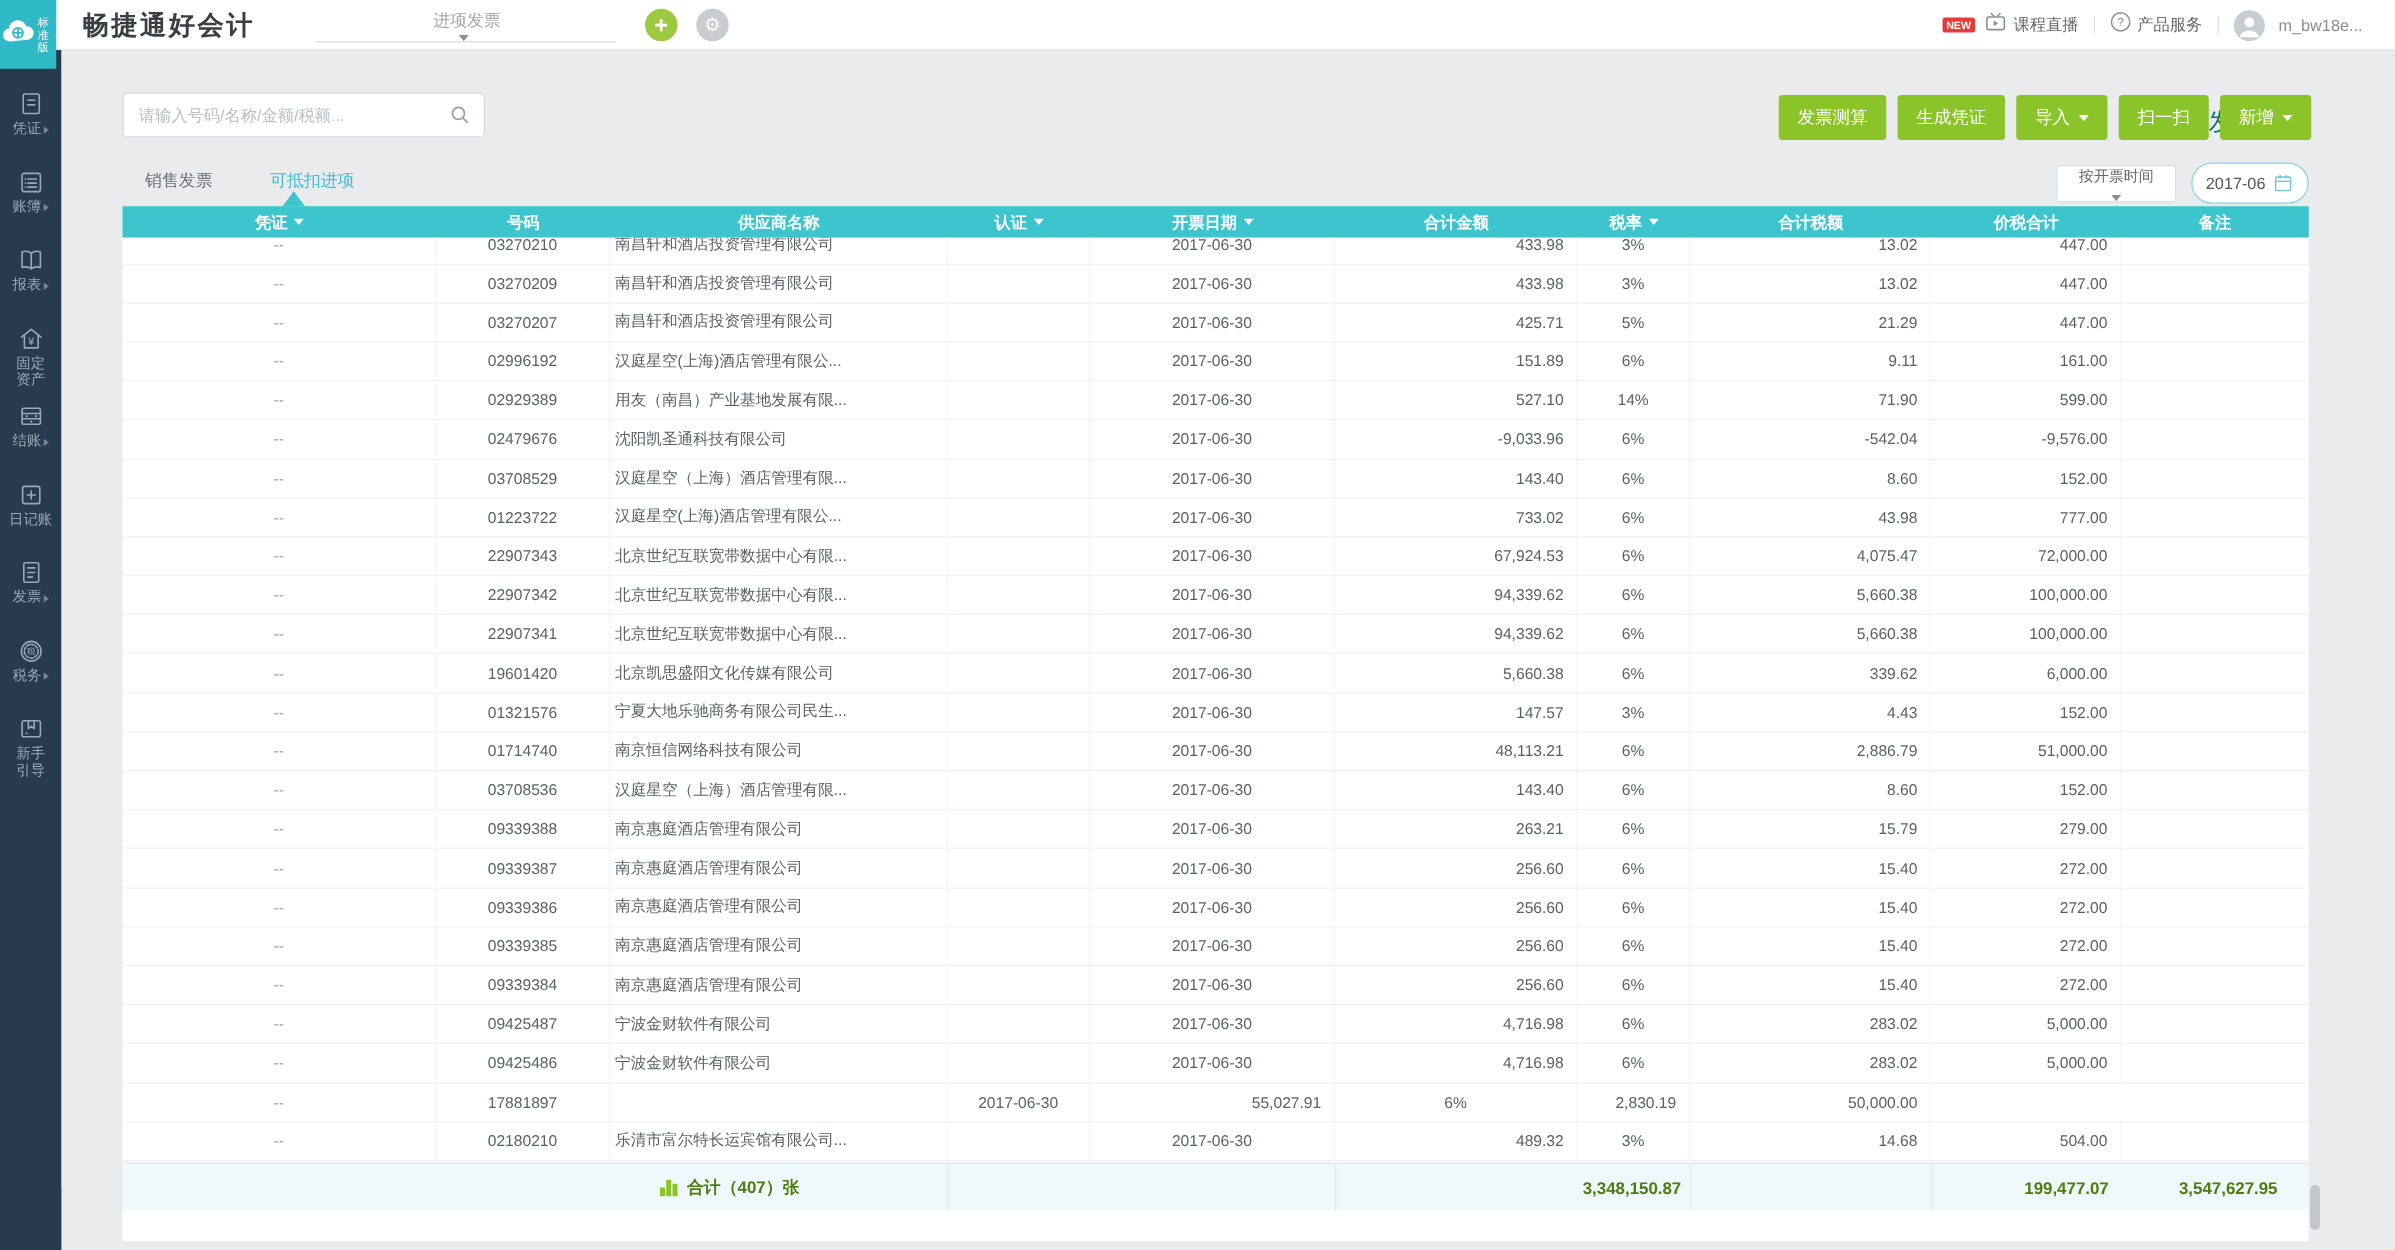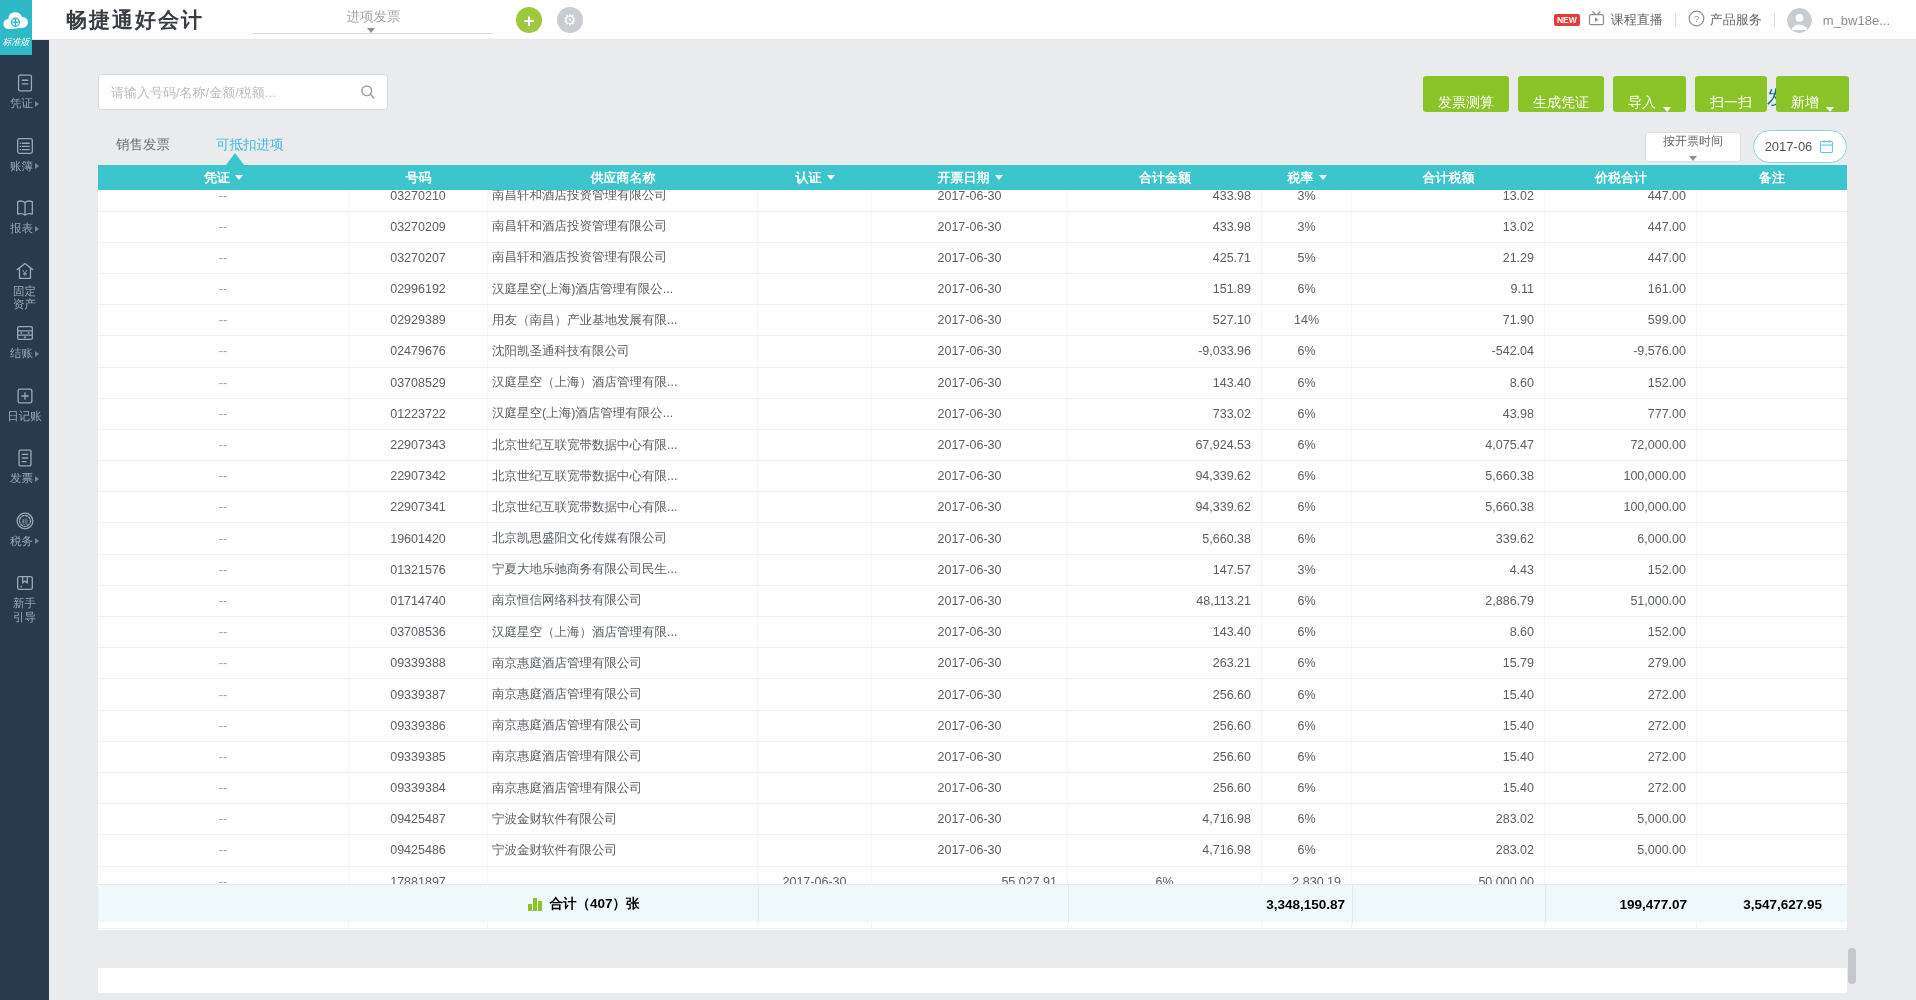--- a/index.html
+++ b/index.html
@@ -5,22 +5,22 @@
   * { margin:0; padding:0; box-sizing:border-box; }
   html,body { width:1916px; height:1000px; }
   body {
     position:relative; overflow:hidden;
     background:#e9ebed;
     font-family:"Liberation Sans","DejaVu Sans",sans-serif;
     color:#555;
   }
   
   .topbar { position:absolute; left:0; top:0; width:1916px; height:40px; background:#fff; border-bottom:1px solid #e7e9eb; z-index:4; }
-  .logo { position:absolute; left:0; top:0; width:32px; height:55px; background:#2fb8c6; z-index:6;
-          display:flex; flex-direction:column; align-items:center; justify-content:center;font-style:italic; }
+  .logo { position:absolute; left:0; top:0; width:45px; height:55px; background:#2fb8c6; z-index:6;
+          display:flex; flex-direction:row; align-items:center; justify-content:center; }
   .logo .ver { color:#fff; font-size:9px; line-height:10px; }
   .app-name { position:absolute; left:66px; top:6px; font-size:21px; font-weight:bold; color:#3a3e44; letter-spacing:2px; z-index:5; }
   .module-select { position:absolute; left:252px; top:8px; width:241px; height:26px; border-bottom:1px solid #d9dcdf; z-index:5;
                    display:flex; align-items:center; justify-content:space-between; cursor:pointer;flex-direction:column; }
   .module-select .val { color:#a2a6aa; font-size:13.5px; padding-left:2px; }
   .round-btn { position:absolute; top:7px; width:26px; height:26px; border-radius:50%; z-index:5;
                display:flex; align-items:center; justify-content:center; color:#fff; cursor:pointer; }
   .plus-btn { left:516px; background:#9cc93f; font-size:19px; font-weight:bold; line-height:1; }
   .gear-btn { left:557px; background:#c9cdd2; font-size:15px; }
   .topnav { position:absolute; right:26px; top:0; height:40px; display:flex; align-items:center; z-index:5; }
@@ -40,22 +40,22 @@
   
   .caret-dn { width:0; height:0; border-left:4px solid transparent; border-right:4px solid transparent; border-top:5px solid #8b9095; display:inline-block; }
   .caret-dn.white { border-top-color:#fff; }
   
   .search-box { position:absolute; left:98px; top:74px; width:290px; height:36px; background:#fff; border:1px solid #d7dadd; border-radius:4px; display:flex; align-items:center; }
   .search-box input { flex:1; border:none; outline:none; font-size:13px; color:#555; padding:0 6px 0 12px; background:transparent; font-family:inherit; }
   .search-box input::placeholder { color:#b9bdc1; }
   .search-box .mag { width:20px; height:20px; margin-right:9px; cursor:pointer; }
   .page-title { position:absolute; left:98px; top:84px; width:1749px; text-align:right; font-size:20px; color:#0f766e;padding-left:25px; }
   .action-buttons { position:absolute; left:1423px; top:76px; display:flex; gap:9px; }
-  .act-btn { height:36px; background:#8bc428; border:none; color:#fff; font-size:14px; padding:0 15px; border-radius:3px; cursor:pointer;
-             display:flex; align-items:flex-end; gap:7px; font-family:inherit; }
+  .act-btn { height:36px; background:#8bc428; border:none; color:#fff; font-size:14px; padding:16px 15px; border-radius:3px; cursor:pointer;
+             display:flex; align-items:center; gap:7px; font-family:inherit; }
   
   .tab { position:absolute; top:136px; font-size:13.5px; cursor:pointer; color:#6b7075; }
   .tab.active { color:#41bcd6; }
   .tab-sales { left:116px; }
   .tab-deduct { left:204px;margin-left:12px; }
   .tab-pointer { position:absolute; left:226px; top:153px; width:0; height:0; border-left:9px solid transparent; border-right:9px solid transparent; border-bottom:12px solid #3cc5cc; }
   .sort-box { position:absolute; left:1645px; top:132px; width:96px; height:30px; background:#fff; border:1px solid #dcdfe2; border-radius:3px;
               display:flex; align-items:center; justify-content:center; gap:6px; font-size:12px; color:#666; cursor:pointer;flex-direction:column; }
   .period-box { position:absolute; left:1753px; top:130px; width:94px; height:33px; background:#fff; border:1px solid #8ed2e8; border-radius:17px;
                 display:flex; align-items:center; justify-content:center; gap:6px; font-size:13px; color:#555; cursor:pointer; }
@@ -67,21 +67,21 @@
   .h-cell .caret-dn { border-top-color:#fff; }
   .tbody { position:absolute; left:98px; top:190px; width:1749px; height:740px; background:#fff; overflow:hidden; z-index:1; }
   .rows { margin-top:-9.6px; }
   .trow { display:grid; grid-template-columns:251px 139px 270px 114px 196px 194px 90px 193px 152px 150px; height:31.2px; border-bottom:1px solid #eef1f3; }
   .td { display:flex; align-items:center; justify-content:center; font-size:12.5px; color:#5b6066; white-space:nowrap; overflow:hidden; border-right:1px solid #f3f5f7; padding:0 8px; }
   .td:last-child { border-right:none; }
   .td.left { justify-content:flex-start; padding-left:4px; }
   .td.right { justify-content:flex-end; padding-right:10px; }
   .td.dim { color:#9a9ea3; }
   
-  .tfoot { position:absolute; left:98px; top:884px; width:1749px; height:38px; background:#eff8fb; border-top:1px solid #dfeaee; z-index:2; font-weight:bold; color:#000000; }
+  .tfoot { position:absolute; left:98px; top:930px; width:1749px; height:38px; background:#eff8fb; border-top:1px solid #dfeaee; z-index:2; font-weight:bold; color:#4d7c0f; }
   .f-label { position:absolute; left:430px; top:0; height:38px; display:flex; align-items:center; gap:8px; font-size:13.5px; }
   .bars { display:flex; align-items:flex-end; gap:1.5px; height:14px; }
   .bars span { width:3.5px; background:#8bc428; display:block; }
   .f-line { position:absolute; top:0; width:1px; height:38px; background:#e2ecef; }
   .f-num { position:absolute; top:0; height:38px; display:flex; align-items:center; justify-content:flex-end; font-size:13.5px; width:150px; }
   .card-bottom { position:absolute; left:98px; top:968px; width:1749px; height:25px; background:#fff; }
   .scroll-thumb { position:absolute; left:1848px; top:948px; width:8px; height:36px; border-radius:4px; background:#c3c7cb; cursor:pointer; }
 </style>
 </head>
 <body>

